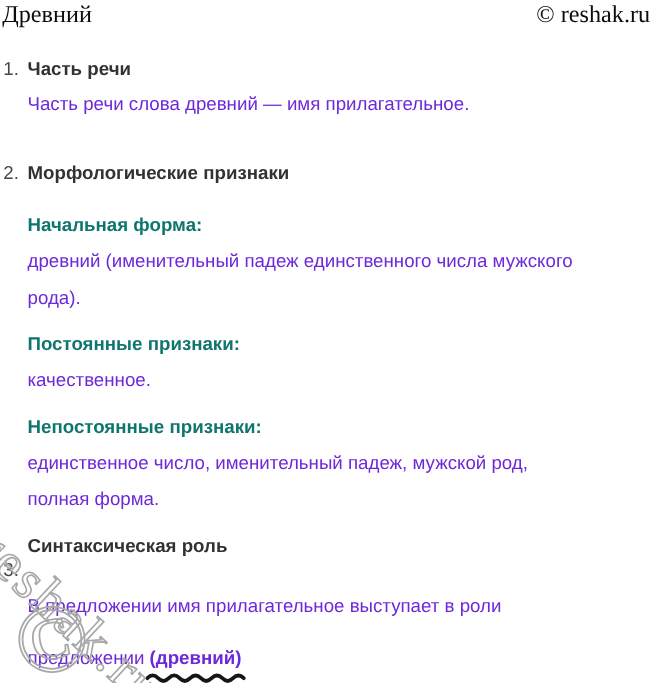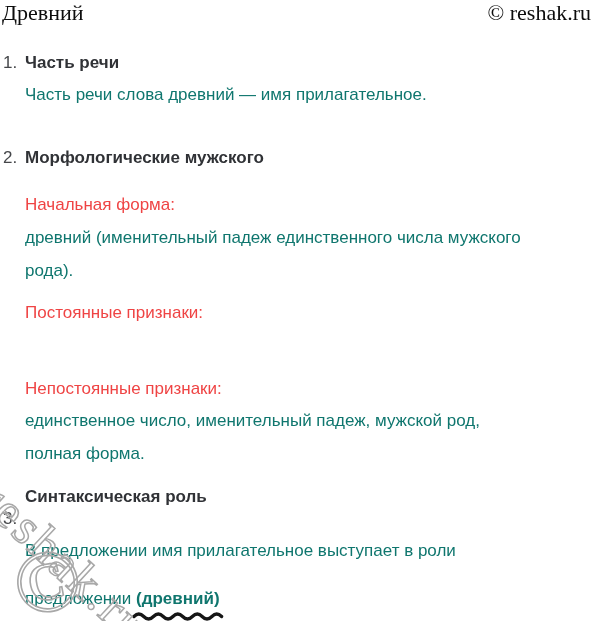--- a/index.html
+++ b/index.html
@@ -22,29 +22,29 @@
   .hdr-copy {
     position: absolute; right: 20px; top: 0px;
     font-family: "Liberation Serif", "DejaVu Serif", serif;
     font-size: 22px; color: #0c0c0c; white-space: nowrap; z-index: 1;
   }
 
   
   .tline {
     position: absolute; left: 25px;
     font-size: 17px; line-height: 20px;
-    color: #0f766e; white-space: nowrap; z-index: 1;
+    color: #6d28d9; white-space: nowrap; z-index: 1;
   }
   .num {
     position: absolute; left: 3px;
     font-size: 17px; line-height: 20px;
     color: #45474a; z-index: 1;
   }
   .bold-head { font-weight: 700; color: #303236; text-align: right; }
-  .red-label { font-weight: 400; color: #ef4444; }
+  .red-label { font-weight: 700; color: #0f766e; }
 
   
   .wavy { position: relative; display: inline-block; font-weight: bold; }
   .wavy svg {
     position: absolute; left: -3px; bottom: -10px;
     width: calc(100% + 6px); height: 9px;
     overflow: visible;
   }
 
   
@@ -71,27 +71,28 @@
 <div class="page">
 
   <div class="hdr-word">Древний</div>
   <div class="hdr-copy">© reshak.ru</div>
 
   <div class="num" style="top:53px">1.</div>
   <div class="tline bold-head" style="top:53px">Часть речи</div>
   <div class="tline" style="top:85px">Часть речи слова древний — имя прилагательное.</div>
 
   <div class="num" style="top:148px">2.</div>
-  <div class="tline bold-head" style="top:148px">Морфологические мужского</div>
+  <div class="tline bold-head" style="top:148px">Морфологические признаки</div>
 
   <div class="tline red-label" style="top:195px">Начальная форма:</div>
   <div class="tline" style="top:228px">древний (именительный падеж единственного числа мужского</div>
   <div class="tline" style="top:261px">рода).</div>
 
   <div class="tline red-label" style="top:303px">Постоянные признаки:</div>
+  <div class="tline" style="top:336px">качественное.</div>
 
   <div class="tline red-label" style="top:379px">Непостоянные признаки:</div>
   <div class="tline" style="top:411px">единственное число, именительный падеж, мужской род,</div>
   <div class="tline" style="top:444px">полная форма.</div>
 
   <div class="num" style="top:509px">3.</div>
   <div class="tline bold-head" style="top:487px">Синтаксическая роль</div>
   <div class="tline" style="top:541px">В предложении имя прилагательное выступает в роли</div>
   <div class="tline" style="top:589px">
     <span>предложении </span><span class="wavy"><span>(древний)</span><svg viewBox="0 0 92 9" preserveAspectRatio="none" aria-hidden="true">

